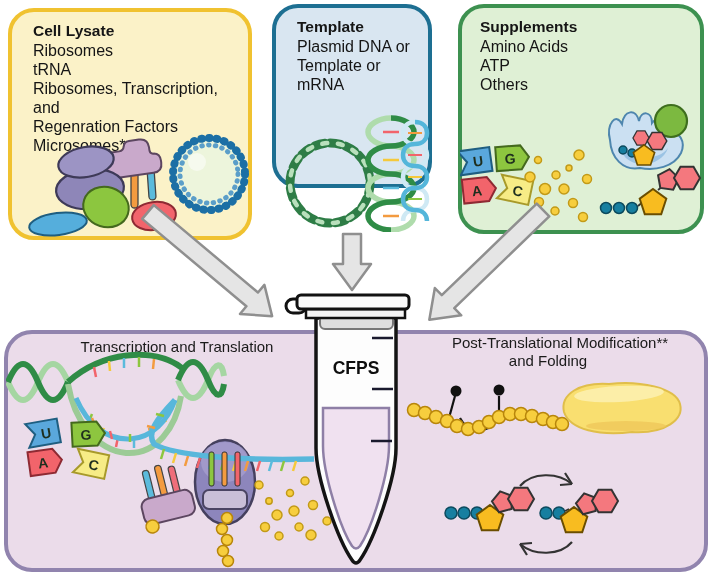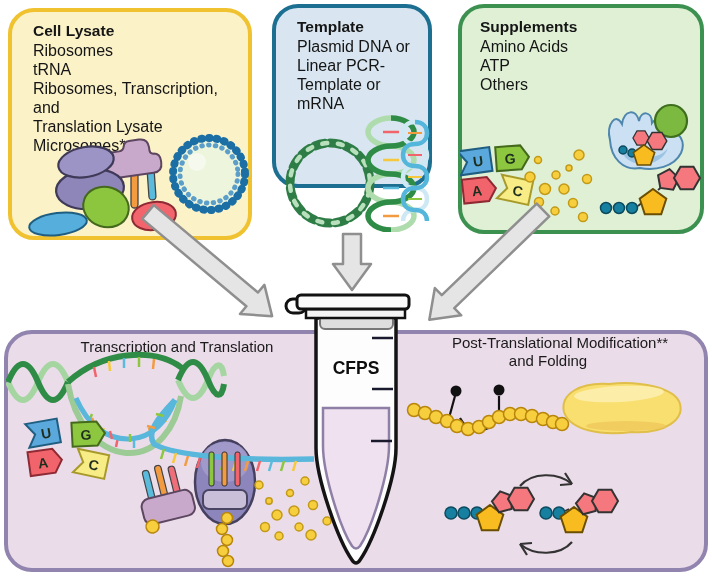--- a/index.html
+++ b/index.html
@@ -30,28 +30,27 @@
 </head>
 <body>
 
 <div id="canvas">
 
   <div class="box" id="box-lysate">
     <div class="box-title">Cell Lysate</div>
     <div class="box-line">Ribosomes</div>
     <div class="box-line">tRNA</div>
     <div class="box-line">Ribosomes, Transcription, and</div>
-    <div class="box-line">Translation Lysate</div>
+    <div class="box-line">Regenration Factors</div>
     <div class="box-line">Microsomes*</div>
   </div>
 
   <div class="box" id="box-template">
     <div class="box-title">Template</div>
     <div class="box-line">Plasmid DNA or</div>
-    <div class="box-line">Linear PCR-</div>
     <div class="box-line">Template or</div>
     <div class="box-line">mRNA</div>
   </div>
 
   <div class="box" id="box-supplements">
     <div class="box-title">Supplements</div>
     <div class="box-line">Amino Acids</div>
     <div class="box-line">ATP</div>
     <div class="box-line">Others</div>
   </div>

